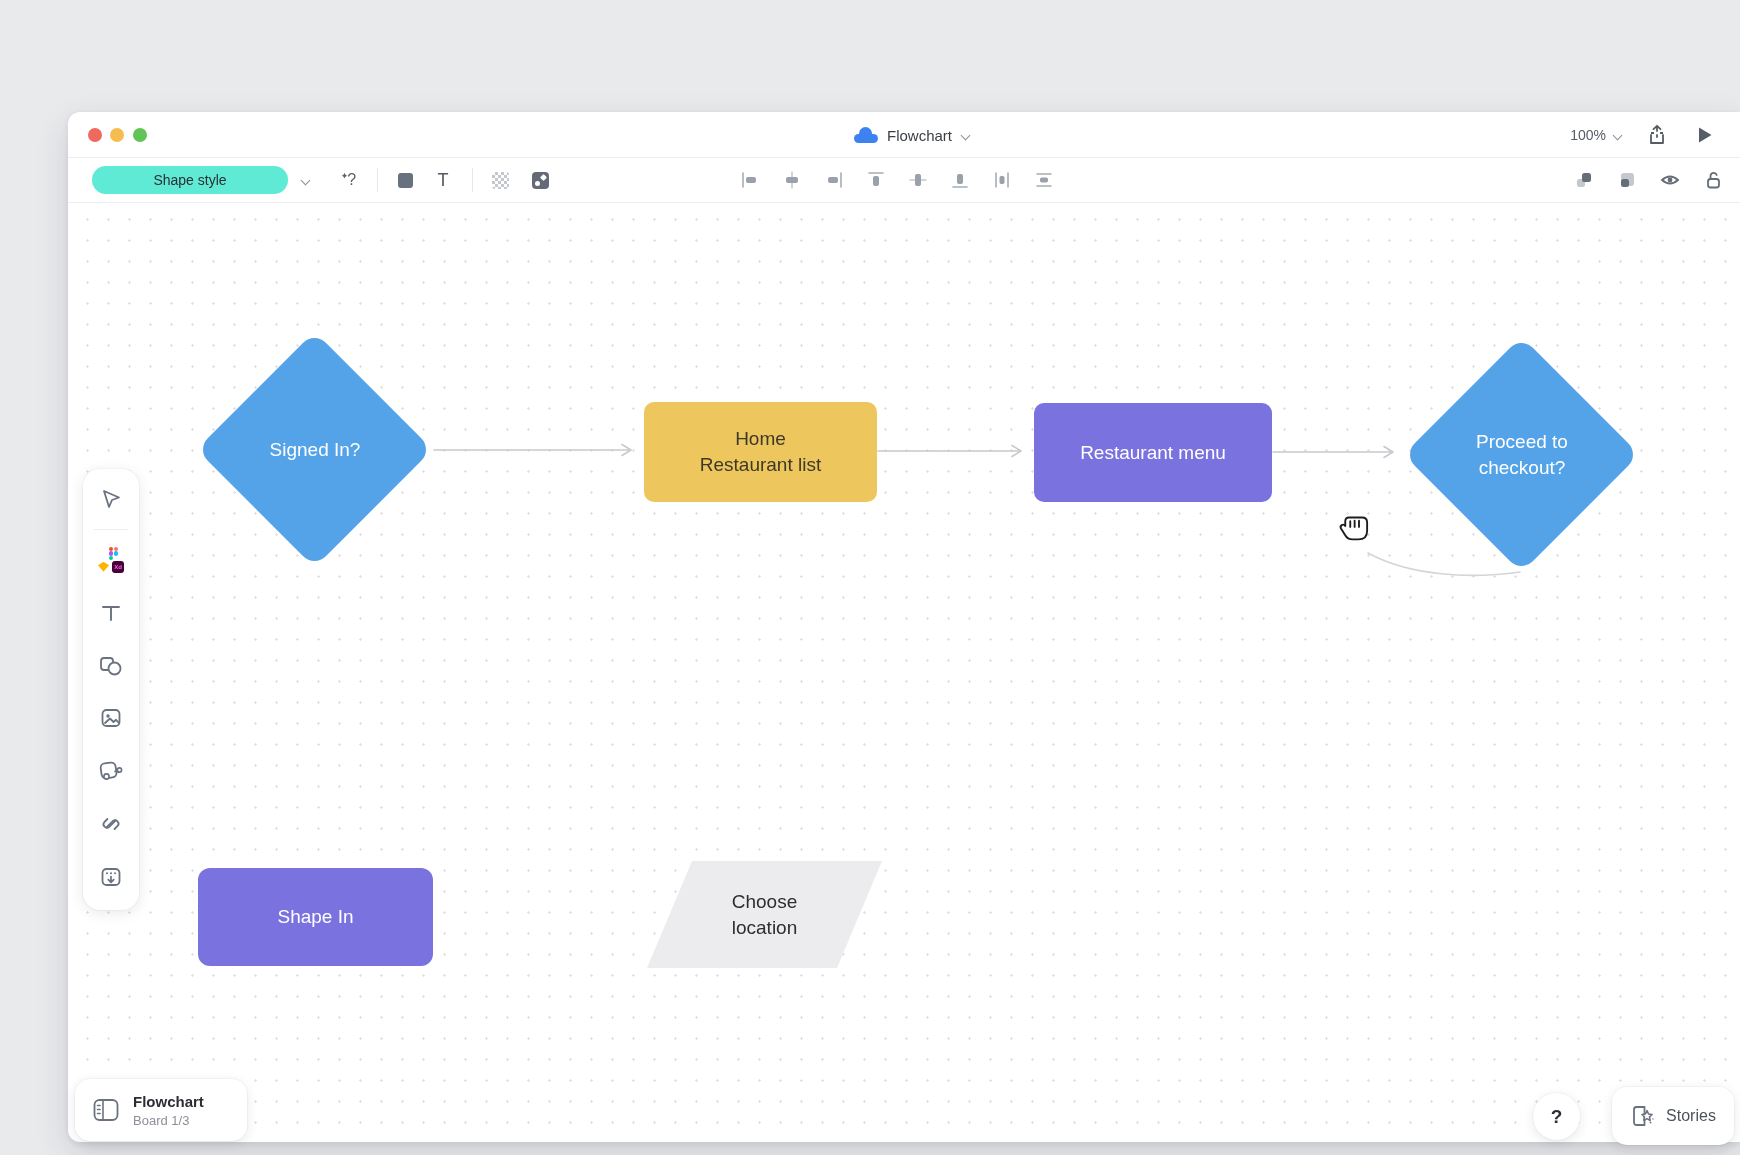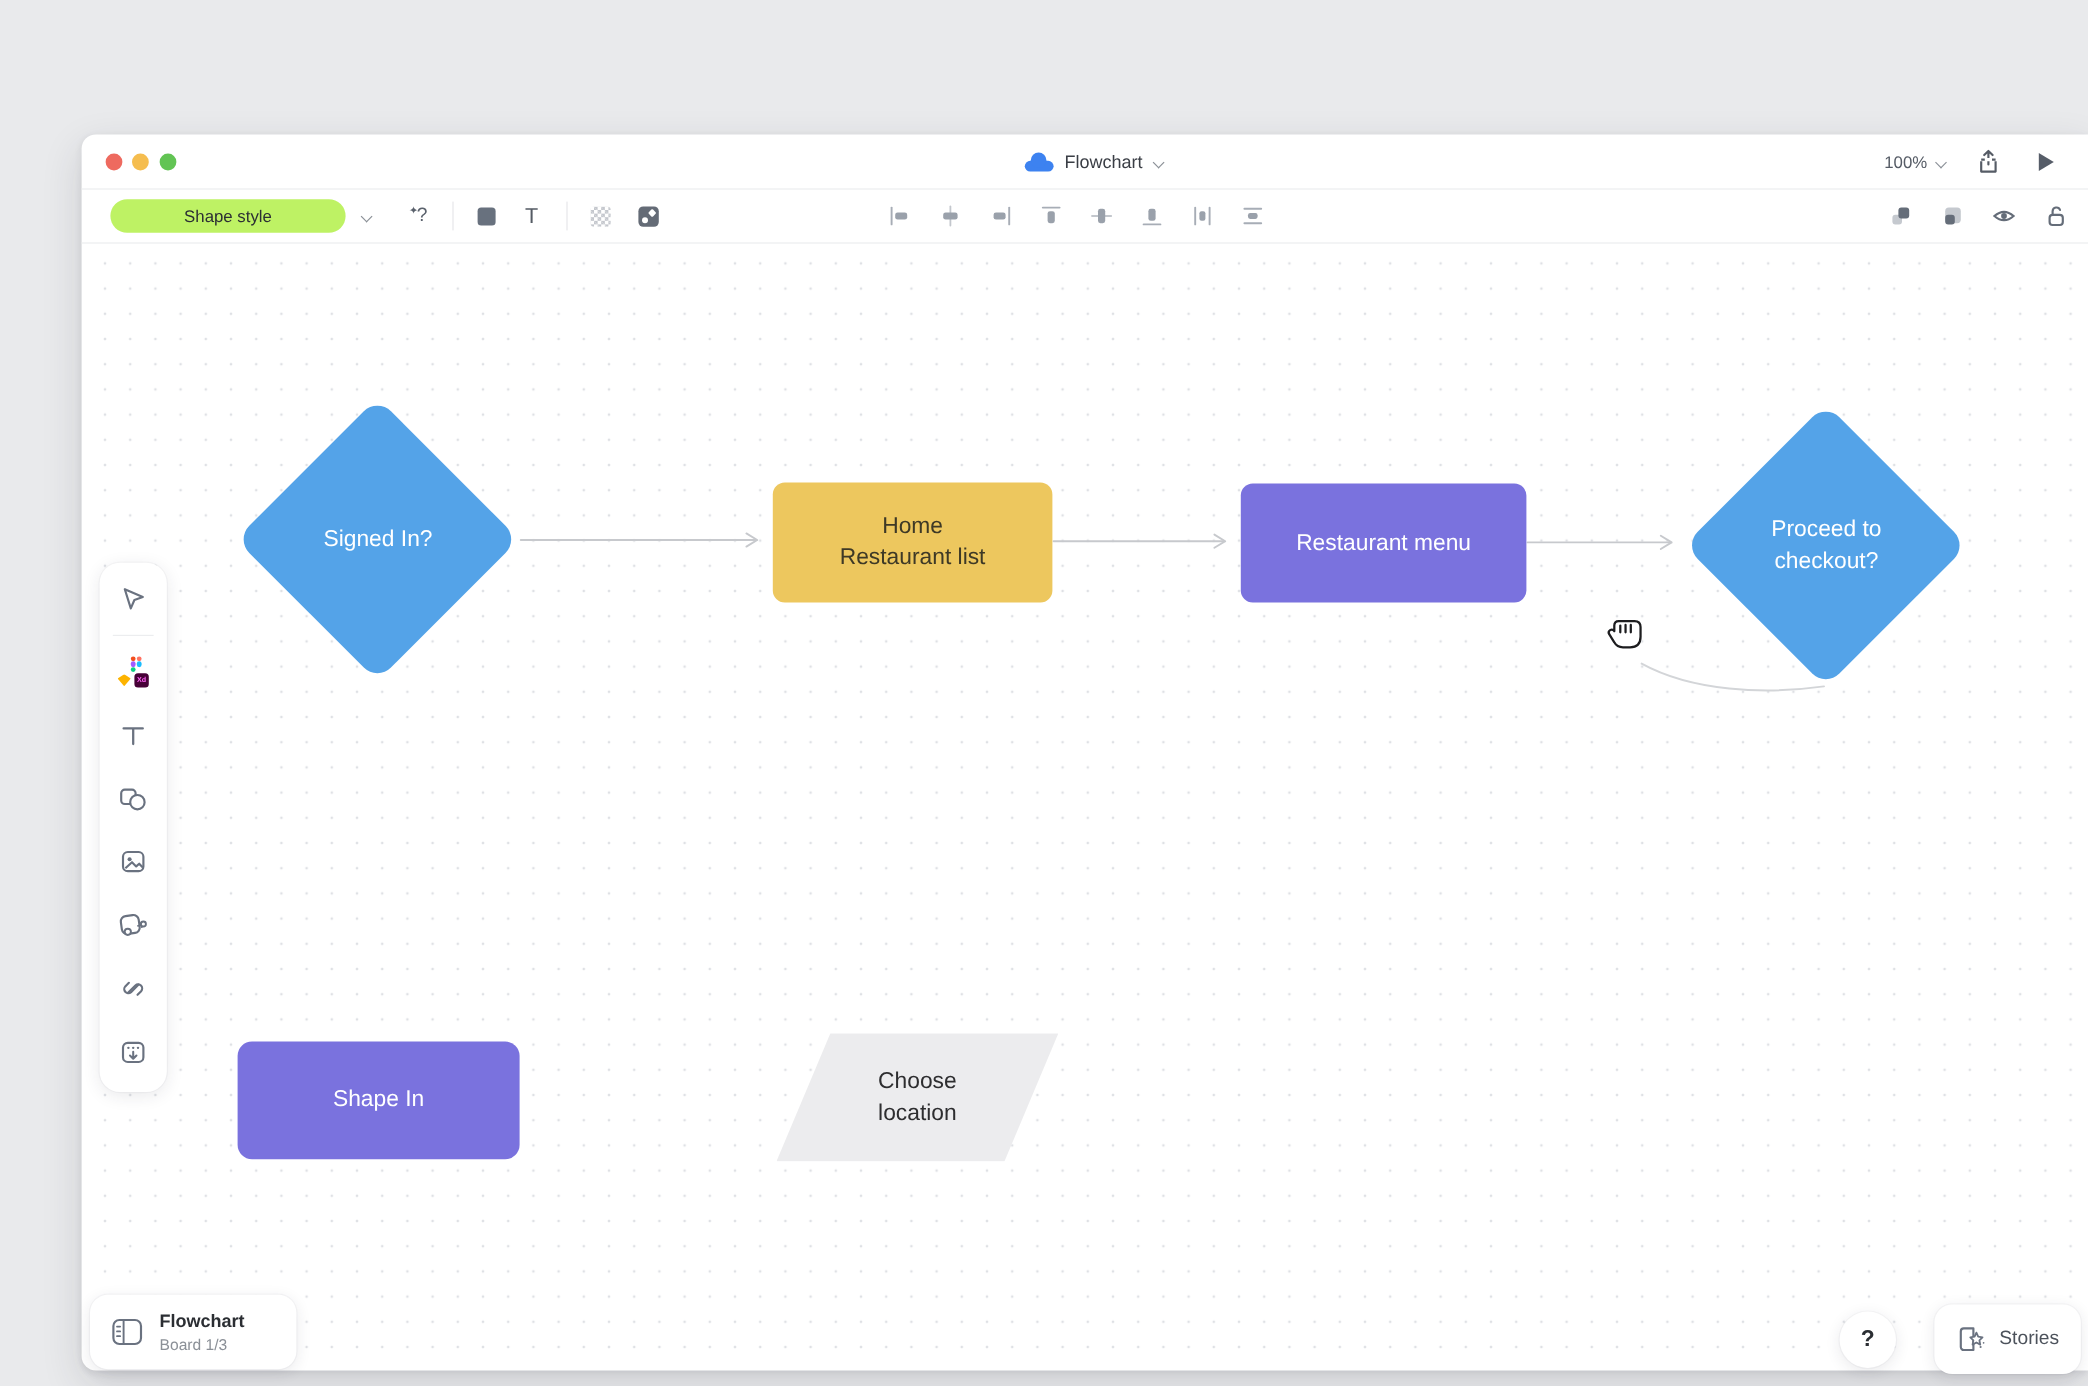--- a/index.html
+++ b/index.html
@@ -33,21 +33,21 @@
 
   .tb-right { position:absolute; right:22px; top:10px; display:flex; align-items:center; gap:22px;text-align:right; }
   .zoom-ctl { display:flex; align-items:center; gap:7px; font-size:14px; color:#565c66; }
   .icon-btn { display:flex; align-items:center; justify-content:center; width:26px; height:26px; }
 
   
   .divider-h { position:absolute; left:0; right:0; height:1px; background:#ecedef; }
   .toolbar { position:absolute; left:0; top:46px; right:0; height:44px; }
   .pill {
     position:absolute; left:24px; top:8px; width:196px; height:28px; border-radius:999px;
-    background:#bef264; display:flex; align-items:center; justify-content:center;
+    background:#5eead4; display:flex; align-items:center; justify-content:center;
     font-size:14px; font-weight:500; color:#2c2f34;
   }
   .pill-chev { position:absolute; left:233px; top:18px; }
   .vsep { position:absolute; top:10px; width:1px; height:24px; background:#e6e7ea; }
 
   .tool { position:absolute; top:8px; width:28px; height:28px; display:flex; align-items:center; justify-content:center; }
   .sq-fill { width:15px; height:15px; border-radius:3px; background:#68717e; }
   .t-glyph { font-size:18px; color:#555b64; font-weight:400; }
   .checker { width:17px; height:17px; border-radius:3px;
     background-image:

